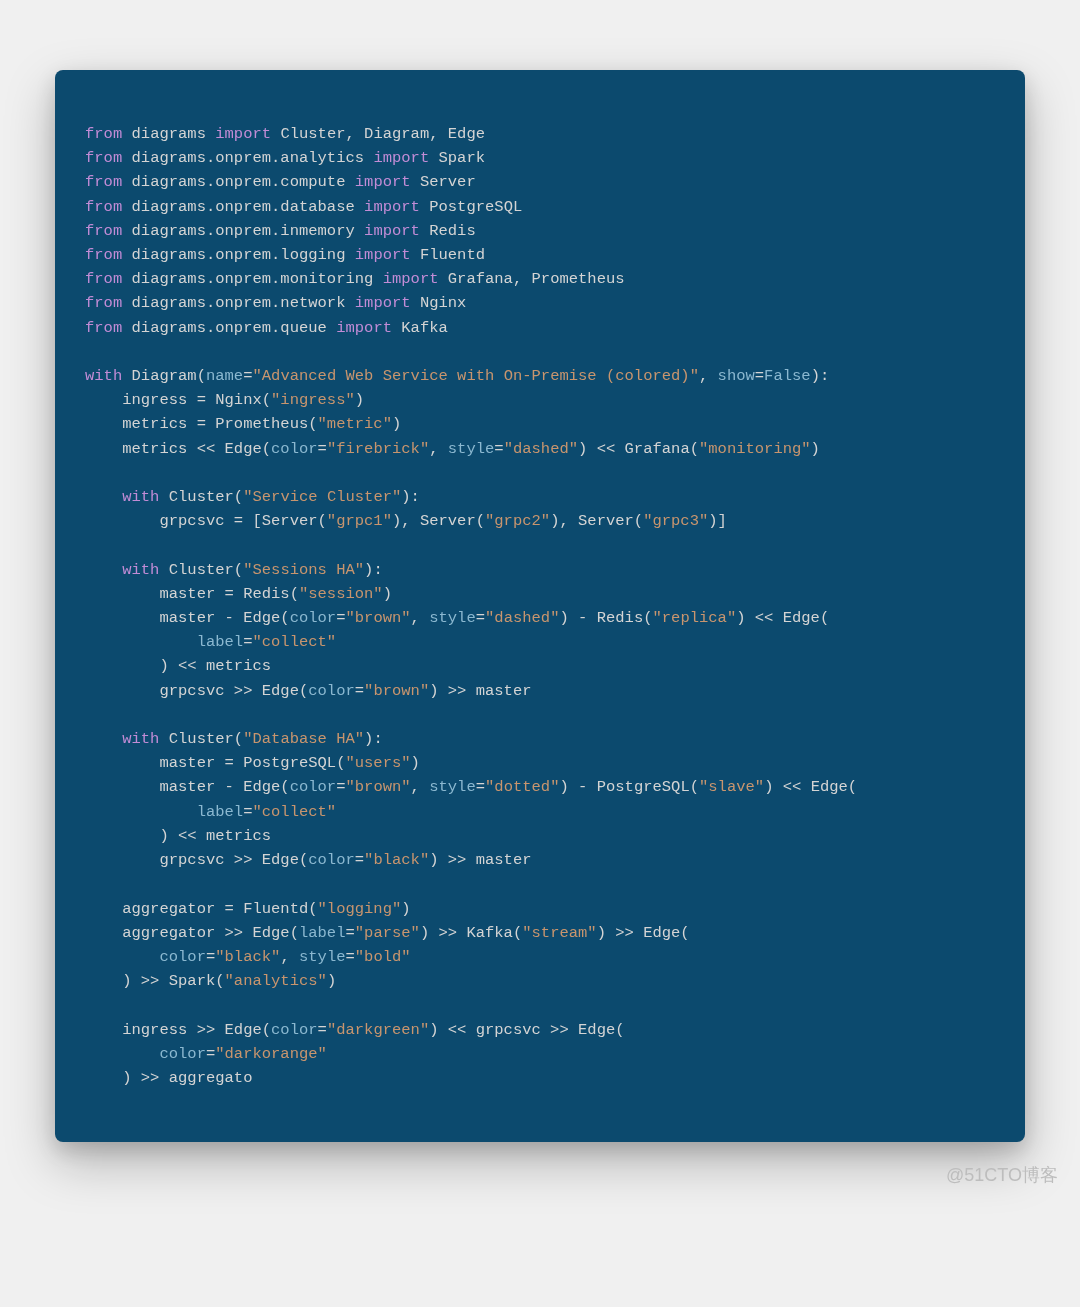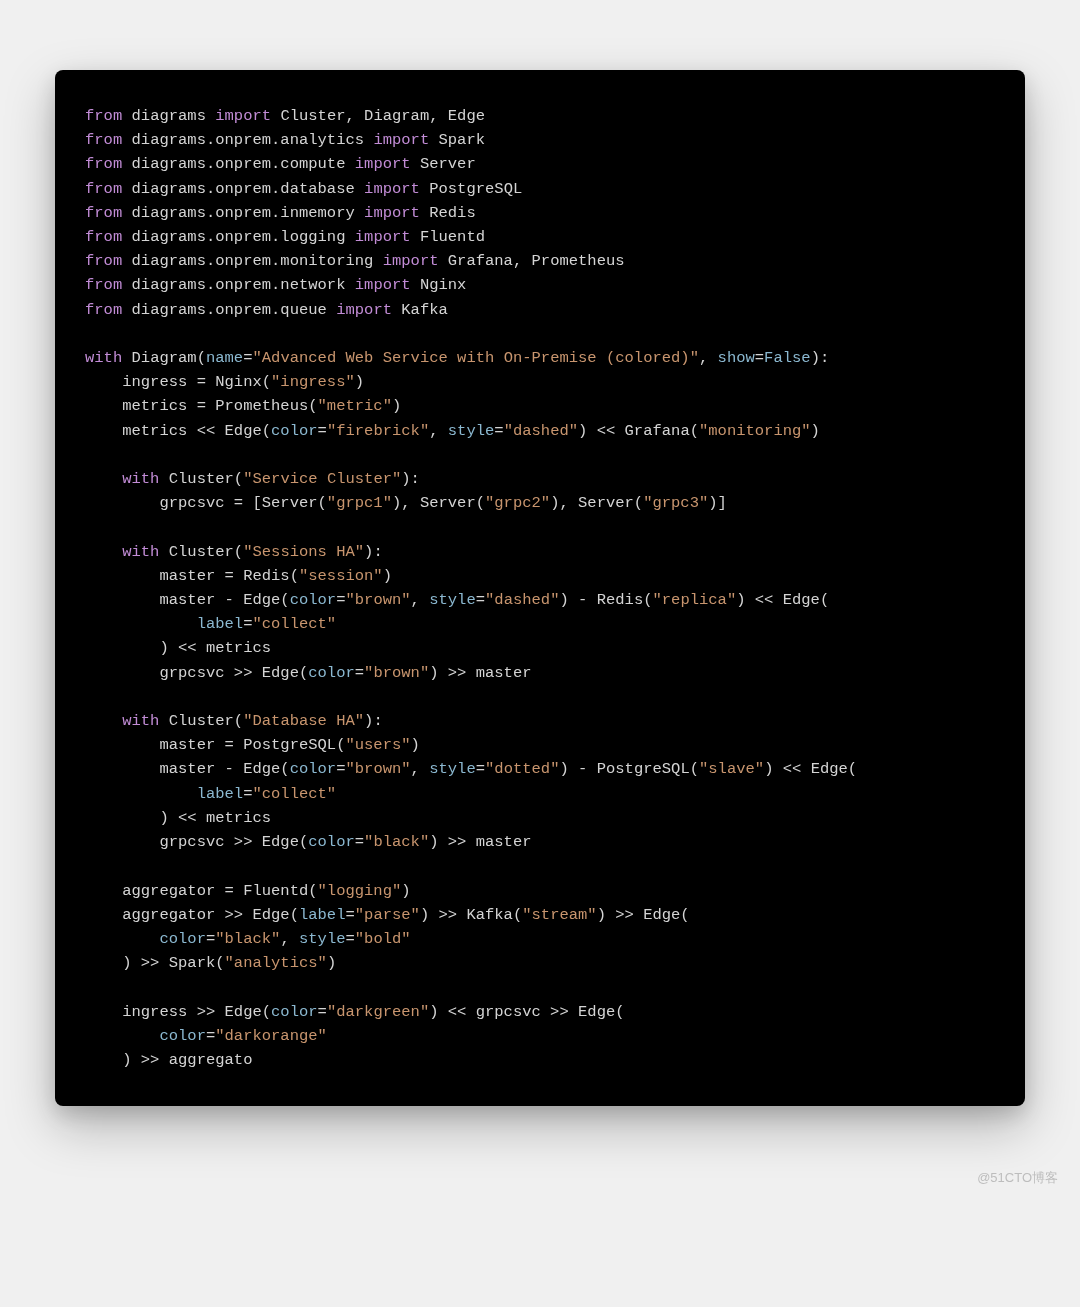--- a/index.html
+++ b/index.html
@@ -5,44 +5,44 @@
   * { margin: 0; padding: 0; box-sizing: border-box; }
   body {
     background: #f0f0f0;
     width: 1080px;
     height: 1307px;
     padding: 70px 55px 120px 55px;
     font-family: "SF Mono", Monaco, Menlo, Consolas, "Courier New", monospace;
     position: relative;
   }
   .code-card {
-    background: #000000;
+    background: #0c4a6e;
     border-radius: 8px;
-    padding: 34px 30px;
+    padding: 52px 30px;
     box-shadow: 0 20px 50px rgba(0,0,0,0.25), 0 8px 20px rgba(0,0,0,0.15);
   }
   pre {
     font-family: inherit;
     font-size: 15.5px;
     line-height: 24.2px;
     white-space: pre;
     color: #d4d4d4;
   }
   .kw  { color: #c28cd6; }   
   .mod { color: #d4d4d4; }   
   .str { color: #c8956e; }
   .param { color: #8bb8d0; } 
   .bool { color: #8bb8d0; }
   .p   { color: #d4d4d4; }   
   .watermark {
     position: absolute;
     right: 22px;
     bottom: 120px;
     font-family: -apple-system, sans-serif;
-    font-size: 13px;
+    font-size: 18px;
     color: #bdbdbd;
   }
 </style>
 </head>
 <body>
 
 <div class="code-card">
   <pre id="code-pre"><span class="kw">from</span><span class="p"> </span><span class="mod">diagrams</span><span class="p"> </span><span class="kw">import</span><span class="p"> </span><span class="mod">Cluster, Diagram, Edge</span>
 <span class="kw">from</span><span class="p"> </span><span class="mod">diagrams.onprem.analytics</span><span class="p"> </span><span class="kw">import</span><span class="p"> </span><span class="mod">Spark</span>
 <span class="kw">from</span><span class="p"> </span><span class="mod">diagrams.onprem.compute</span><span class="p"> </span><span class="kw">import</span><span class="p"> </span><span class="mod">Server</span>

